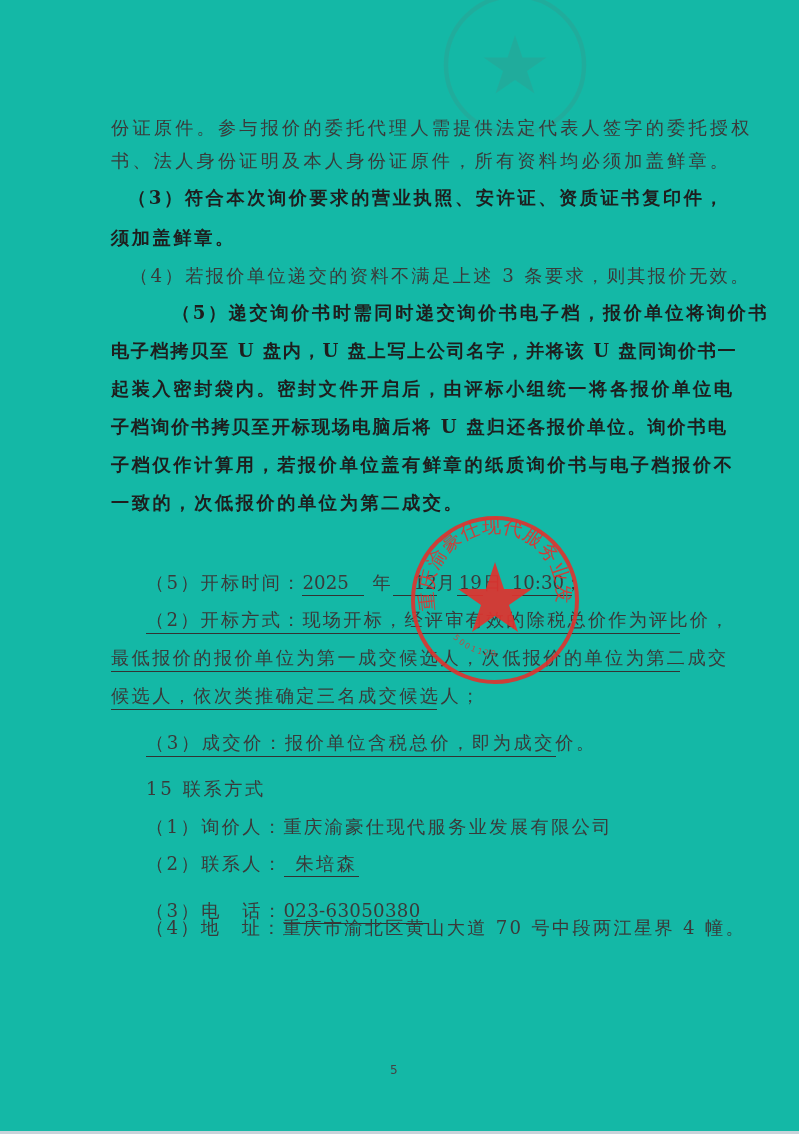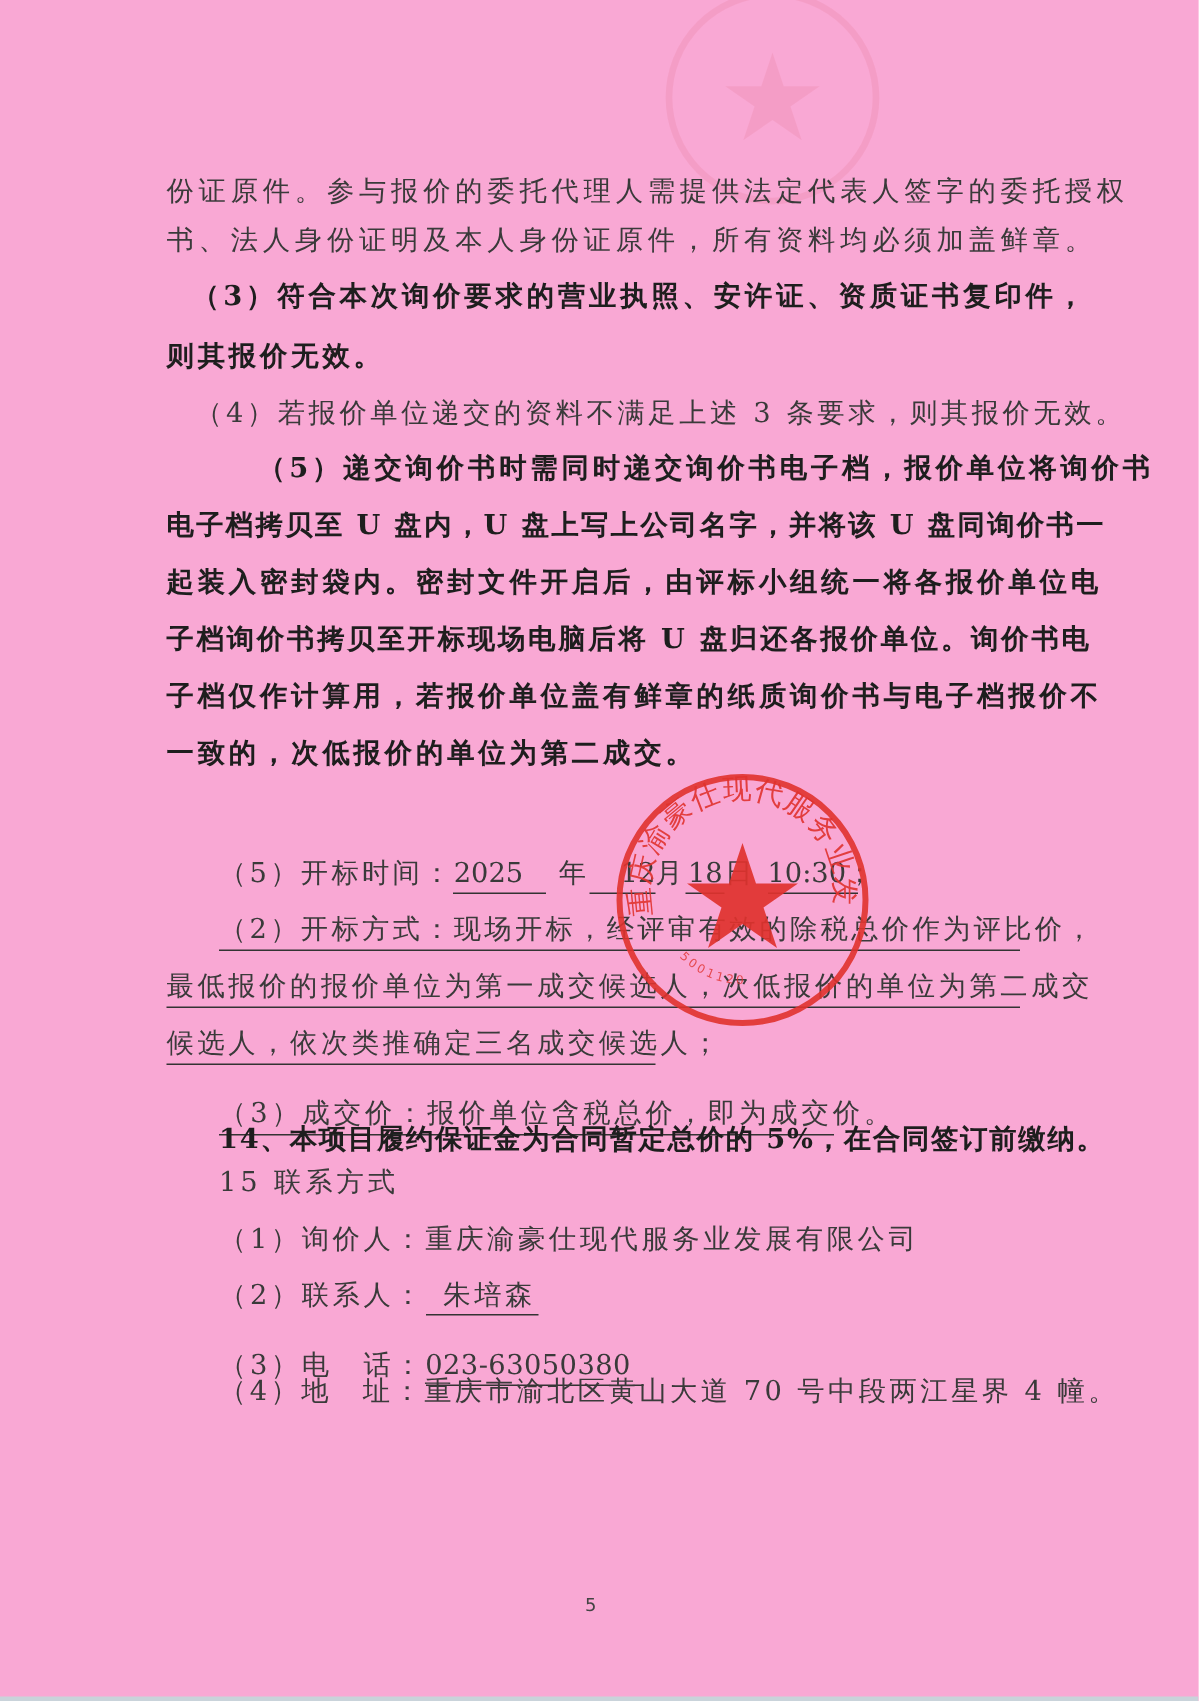--- a/index.html
+++ b/index.html
@@ -3,21 +3,21 @@
   <meta charset="utf-8">
   <style>
     html, body { margin: 0; padding: 0; }
     body {
       width: 799px; height: 1134px; overflow: hidden;
       background: #ffffff;
       font-family: "DejaVu Serif", "Liberation Serif", serif;
       color: #2b2b2b;
       position: relative;
     }
-    .page { position: absolute; left: 0; top: 0; width: 799px; height: 1134px; background: #f9a8d4; }
+    .page { position: absolute; left: 0; top: 0; width: 799px; height: 1134px; background: #14b8a6; }
     .bottom-edge { position: absolute; left: 0; bottom: 0; width: 799px; height: 3px; background: #c9d3da; }
     .line {
       position: absolute; white-space: nowrap;
       font-size: 18.2px; letter-spacing: 3.2px;
       line-height: 24px;
     }
     .bold { font-weight: bold; color: #1e1e1e; letter-spacing: 2.6px; }
     .light { color: #3a3a3a; }
     .ul { border-bottom: 1.2px solid #333; padding-bottom: 1px; }
     .blank { display: inline-block; border-bottom: 1.2px solid #333; }
@@ -41,45 +41,44 @@
 
   <svg class="ghost-stamp" viewBox="0 0 100 100">
     <circle cx="50" cy="50" r="46" fill="none" stroke="#c02020" stroke-width="3"></circle>
     <polygon points="50,30 55,45 71,45 58,54 63,69 50,60 37,69 42,54 29,45 45,45" fill="#c02020"></polygon>
   </svg>
 
   <div class="line light" style="left:111px; top:116px;">份证原件。参与报价的委托代理人需提供法定代表人签字的委托授权</div>
   <div class="line light" style="left:111px; top:149px;">书、法人身份证明及本人身份证原件，所有资料均必须加盖鲜章。</div>
 
   <div class="line bold" style="left:128px; top:186px;">（3）符合本次询价要求的营业执照、安许证、资质证书复印件，</div>
-  <div class="line bold" style="left:111px; top:226px;">则其报价无效。</div>
+  <div class="line bold" style="left:111px; top:226px;">须加盖鲜章。</div>
 
   <div class="line light" style="left:130px; top:264px; letter-spacing:2.4px;">（4）若报价单位递交的资料不满足上述 3 条要求，则其报价无效。</div>
 
   <div class="line bold" style="left:133px; top:301px;margin-left:39px;">（5）递交询价书时需同时递交询价书电子档，报价单位将询价书</div>
   <div class="line bold" style="left:111px; top:339px; letter-spacing:1.6px;">电子档拷贝至 U 盘内，U 盘上写上公司名字，并将该 U 盘同询价书一</div>
   <div class="line bold" style="left:111px; top:377px;">起装入密封袋内。密封文件开启后，由评标小组统一将各报价单位电</div>
   <div class="line bold" style="left:111px; top:415px; letter-spacing:1.9px;">子档询价书拷贝至开标现场电脑后将 U 盘归还各报价单位。询价书电</div>
   <div class="line bold" style="left:111px; top:453px;">子档仅作计算用，若报价单位盖有鲜章的纸质询价书与电子档报价不</div>
   <div class="line bold" style="left:111px; top:491px;">一致的，次低报价的单位为第二成交。</div>
 
 
   <div class="line light" style="left:146px; top:571px; letter-spacing:2.2px;">
     <span>（5）开标时间：</span><span class="blank" style="width:62px; letter-spacing:0;"><span>2025</span></span>
-    <span>年</span><span class="blank" style="width:44px; text-align:right; letter-spacing:0;"><span>12</span></span><span>月</span><span class="blank" style="width:26px; text-align:center; letter-spacing:0;"><span>18</span></span><span>日</span>
+    <span>年</span><span class="blank" style="width:44px; text-align:right; letter-spacing:0;"><span>12</span></span><span>月</span><span class="blank" style="width:26px; text-align:center; letter-spacing:0;"><span>19</span></span><span>日</span>
     <span class="blank" style="width:60px; letter-spacing:0;"><span>10:30；</span></span>
   </div>
 
   <div class="line light ul" style="left:146px; top:608px; width:534px; letter-spacing:2.2px;">（2）开标方式：现场开标，经评审有效的除税总价作为评比价，</div>
   <div class="line light ul" style="left:111px; top:646px; width:569px; letter-spacing:2.4px;">最低报价的报价单位为第一成交候选人，次低报价的单位为第二成交</div>
   <div class="line light ul" style="left:111px; top:684px; width:326px; letter-spacing:2.4px;">候选人，依次类推确定三名成交候选人；</div>
 
   <div class="line light ul" style="left:146px; top:719px; width:410px; letter-spacing:2.6px;margin-top:12px;">（3）成交价：报价单位含税总价，即为成交价。</div>
 
-  <div class="line bold" style="left:146px; top:748px; letter-spacing:1.2px;">14、本项目履约保证金为合同暂定总价的 5%，在合同签订前缴纳。</div>
 
   <div class="line light" style="left:146px; top:777px; letter-spacing:2.6px;">15 联系方式</div>
 
   <div class="line light" style="left:146px; top:815px; letter-spacing:2.4px;">
     <span>（1）询价人：</span><span>重庆渝豪仕现代服务业发展有限公司</span>
   </div>
 
   <div class="line light" style="left:146px; top:852px; letter-spacing:2.4px;">
     <span>（2）联系人：</span><span class="blank" style="padding-left:12px; padding-right:2px;"><span>朱培森</span></span>
   </div>

